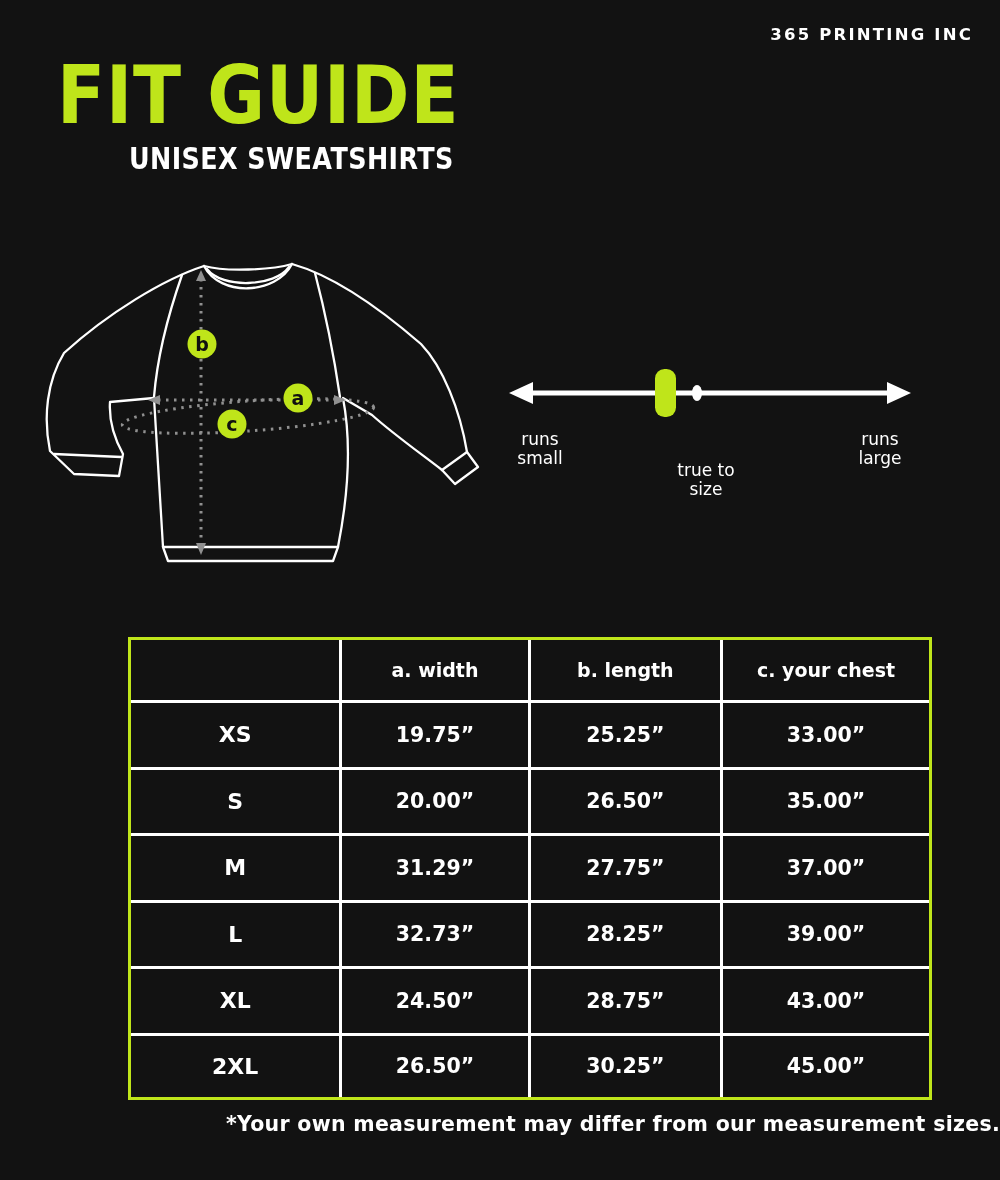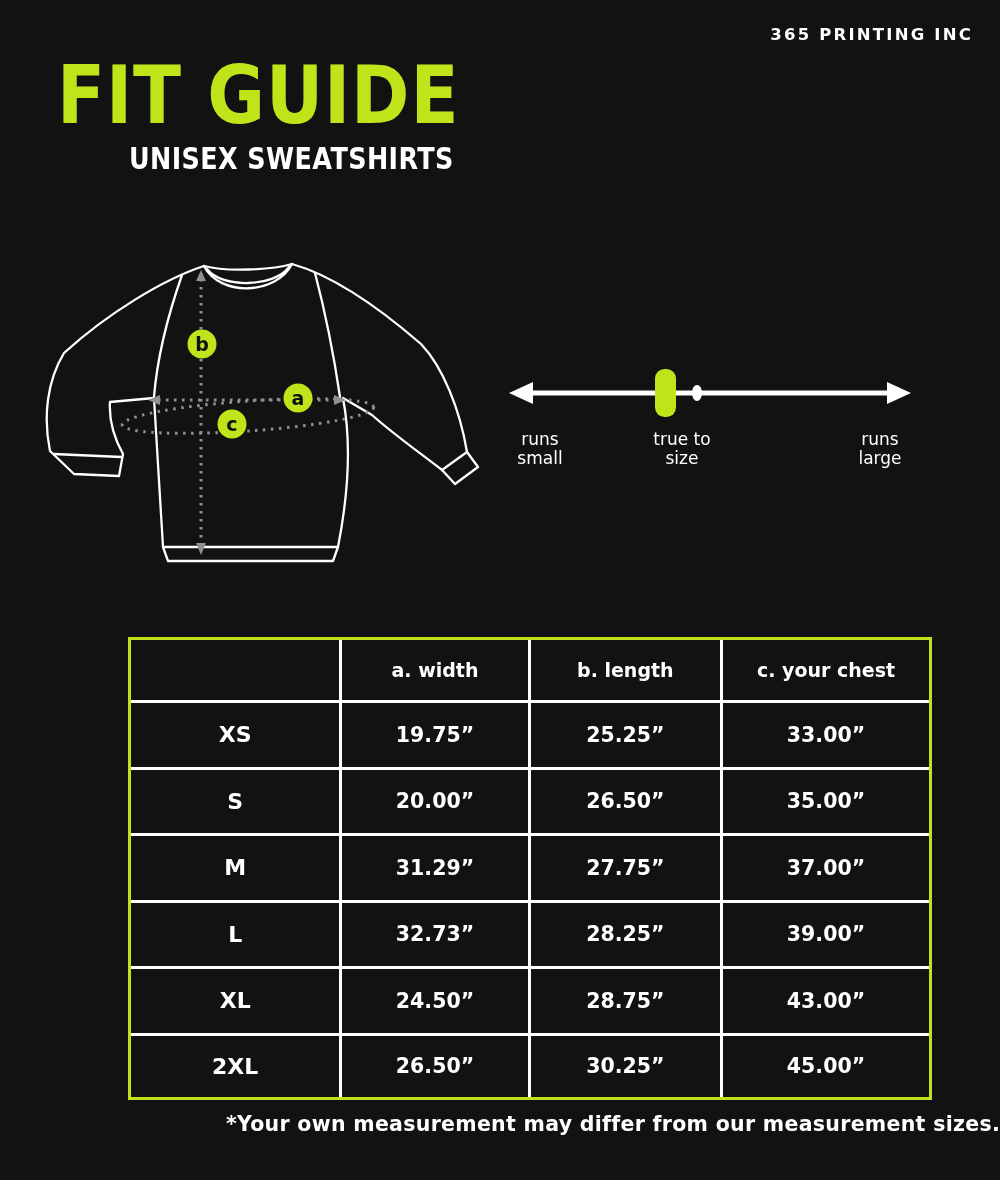--- a/index.html
+++ b/index.html
@@ -30,21 +30,21 @@
     transform:scale(0.82,1);transform-origin:left top;white-space:nowrap;
     letter-spacing:0.5px;
   }
   .diagram-svg{position:absolute;left:30px;top:245px;width:450px;height:330px;}
   .scale-svg{position:absolute;left:505px;top:366px;width:410px;height:56px;}
   .scale-label{
     position:absolute;top:430px;width:84px;text-align:center;
     font-size:17px;line-height:19px;font-weight:normal;color:var(--white);
   }
   .scale-label.left{left:498px;}
-  .scale-label.center{left:640px;}
+  .scale-label.center{left:664px;margin-top:31px;}
   .scale-label.right{left:838px;}
 
   .table-wrap{
     position:absolute;left:128px;top:637px;width:804px;height:463px;
     border:3px solid var(--green);box-sizing:border-box;background:var(--bg);
   }
   table.size-table{
     width:100%;height:100%;border-collapse:collapse;table-layout:fixed;
   }
   .size-table th,.size-table td{

